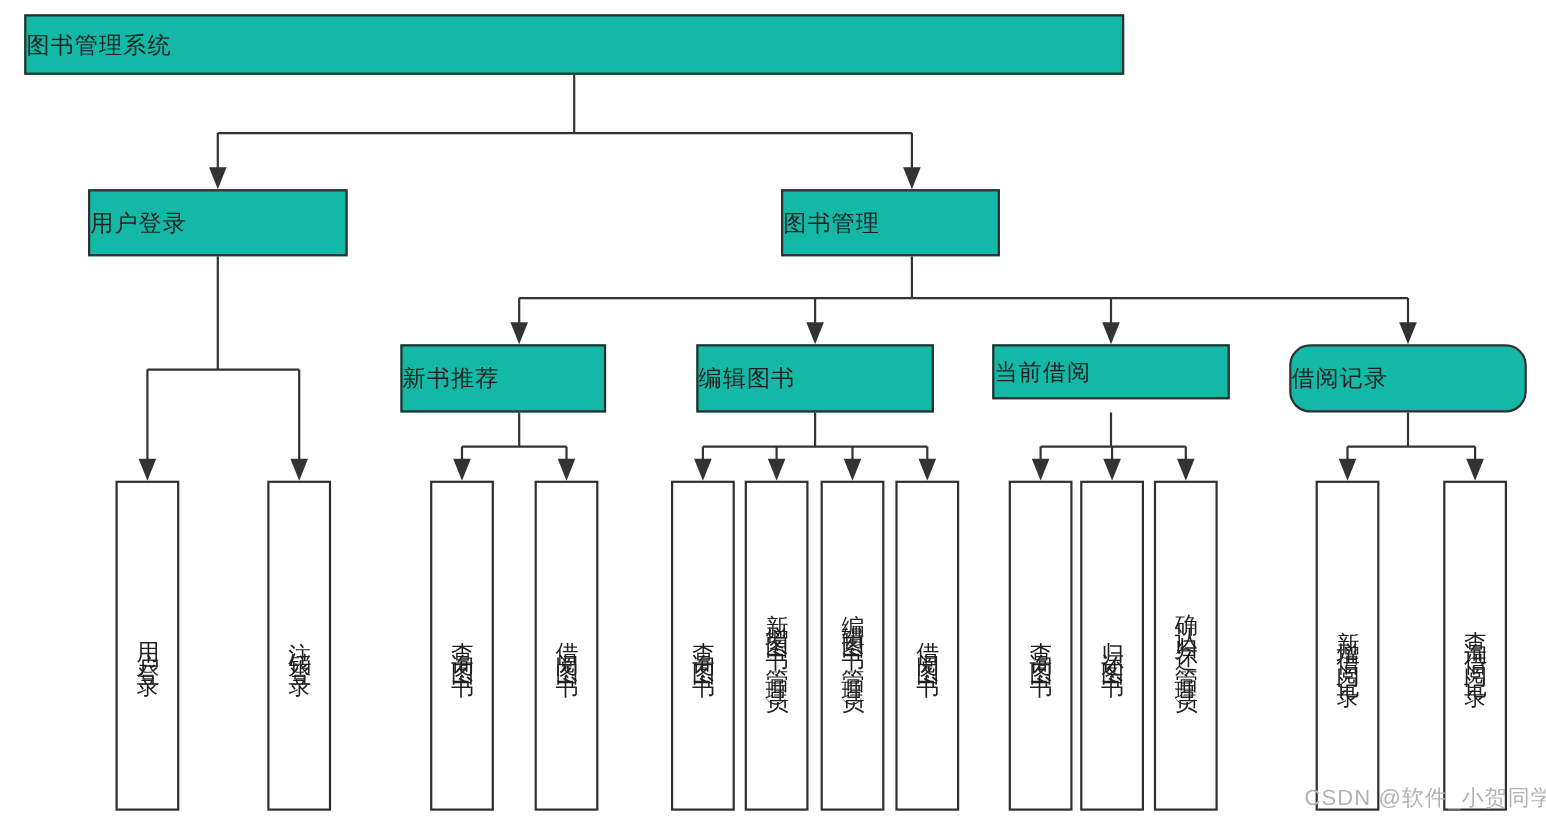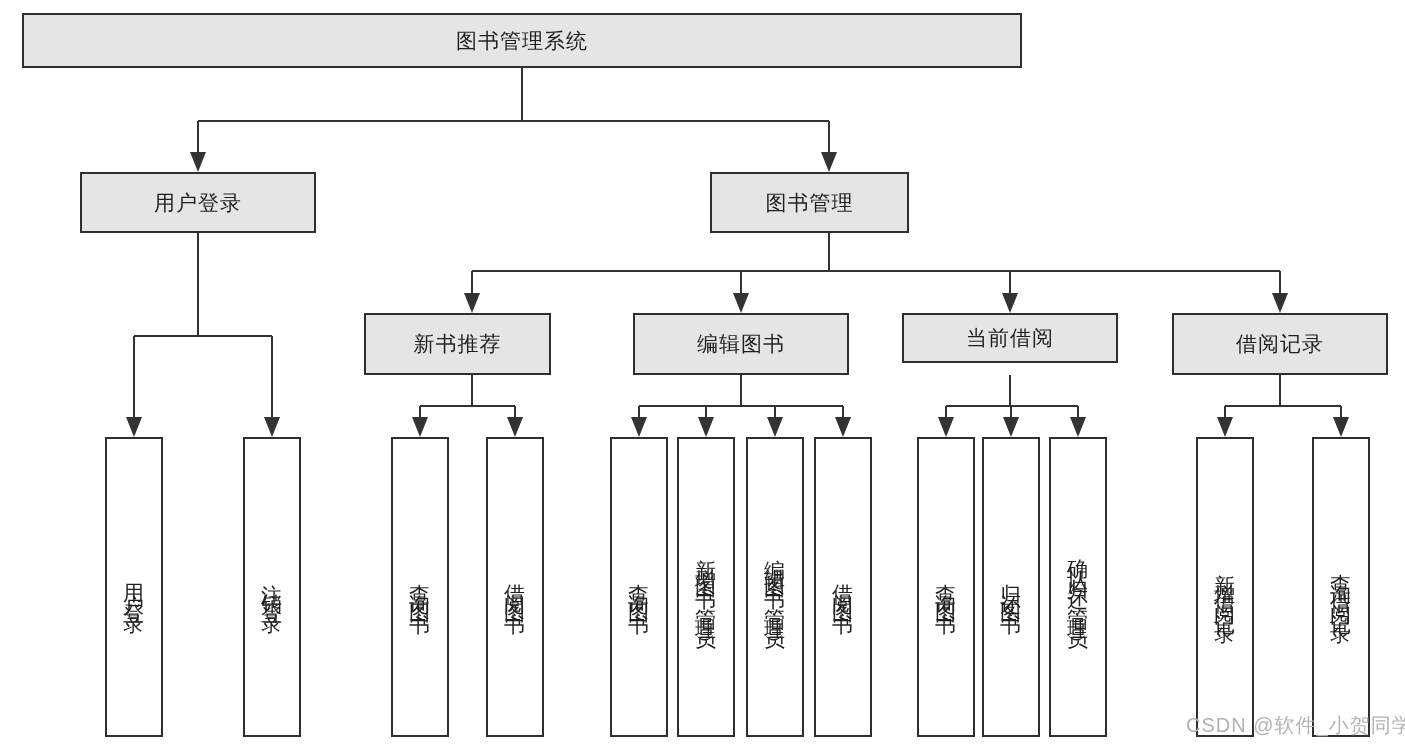--- a/index.html
+++ b/index.html
@@ -14,24 +14,23 @@
   }
   #connector-layer {
     position: absolute;
     left: 0; top: 0;
     width: 1405px; height: 747px;
   }
   .hbox {
     position: absolute;
     box-sizing: border-box;
     border: 2px solid #2f2f2f;
-    background: #e5e5e5;
+    background: #14b8a6;
     display: flex;
     align-items: center;
-    justify-content: center;
     font-size: 21px;
     letter-spacing: 1px;
     z-index: 2;
   }
   .vbox {
     position: absolute;
     top: 437px;
     width: 58px;
     height: 300px;
     box-sizing: border-box;
@@ -124,21 +123,21 @@
 
   <div class="hbox" style="left:364px; top:313px; width:187px; height:62px;">
     <span>新书推荐</span>
   </div>
   <div class="hbox" style="left:633px; top:313px; width:216px; height:62px;">
     <span>编辑图书</span>
   </div>
   <div class="hbox" style="left:902px; top:313px; width:216px; height:50px;">
     <span>当前借阅</span>
   </div>
-  <div class="hbox" style="left:1172px; top:313px; width:216px; height:62px;">
+  <div class="hbox" style="left:1172px; top:313px; width:216px; height:62px;border-radius:19px;">
     <span>借阅记录</span>
   </div>
 
   <div class="vbox" style="left:105px;">
     <span class="vlabel">用户登录</span>
   </div>
   <div class="vbox" style="left:243px;">
     <span class="vlabel">注销登录</span>
   </div>
 

